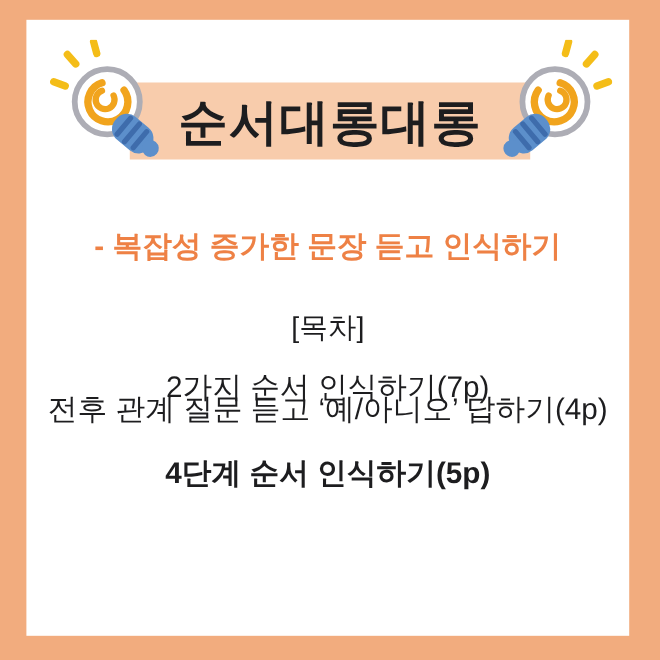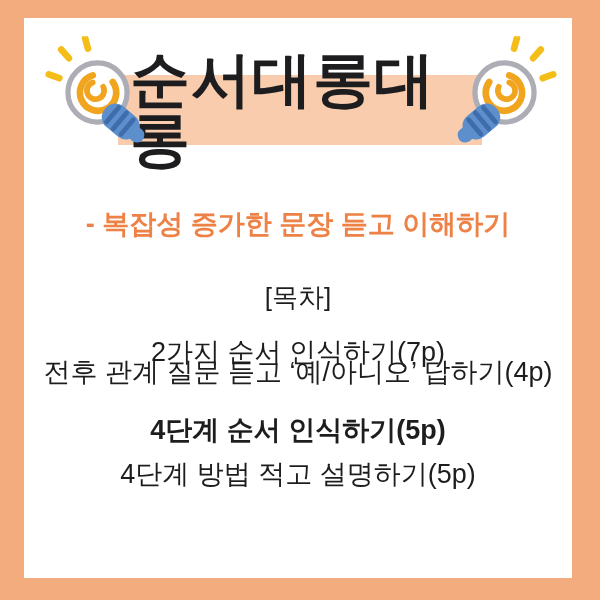--- a/index.html
+++ b/index.html
@@ -11,21 +11,21 @@
   .card{
     position:absolute;left:24px;top:18px;width:548px;height:560px;
     background:var(--card,#FFFFFF);
   }
   .banner{
     position:absolute;left:118px;top:75px;width:364px;height:70px;
     background:var(--banner,#F8CCAC);
     display:flex;align-items:center;justify-content:center;
   }
   .banner h1{
-    margin:12px;font-size:60px;font-weight:bold;letter-spacing:1px;
+    margin:12px;font-size:45px;font-weight:bold;letter-spacing:1px;
     color:var(--text,#1D1D1F);line-height:1;
   }
   .bulb{position:absolute;width:105px;height:113px;}
   .bulb-left{left:45px;top:36px;}
   .bulb-right{left:452px;top:36px;transform:scaleX(-1);}
   .line{
     position:absolute;left:24px;width:548px;height:42px;
     display:flex;align-items:center;justify-content:center;
     white-space:nowrap;
   }
@@ -80,21 +80,20 @@
     <h1>순서대롱대롱</h1>
   </div>
 
   <svg class="bulb bulb-left" viewBox="0 0 110 118">
     <use href="#bulb"></use>
   </svg>
   <svg class="bulb bulb-right" viewBox="0 0 110 118">
     <use href="#bulb"></use>
   </svg>
 
-  <div class="line t-sub sub-2">-  복잡성 증가한 문장 듣고 이해하기</div>
+  <div class="line t-sub sub-2">-  복잡성 증가한 문장 듣고 인식하기</div>
 
   <div class="line t-toc-head toc-head">[목차]</div>
 
   <div class="line t-item item-1">2가지 순서 인식하기(7p)</div>
   <div class="line t-item item-2">전후 관계 질문 듣고 ‘예/아니오’ 답하기(4p)</div>
   <div class="line t-item item-3">4단계 순서 인식하기(5p)</div>
-  <div class="line t-item item-4">4단계 방법 적고 설명하기(5p)</div>
 </div>
 
 </body></html>

